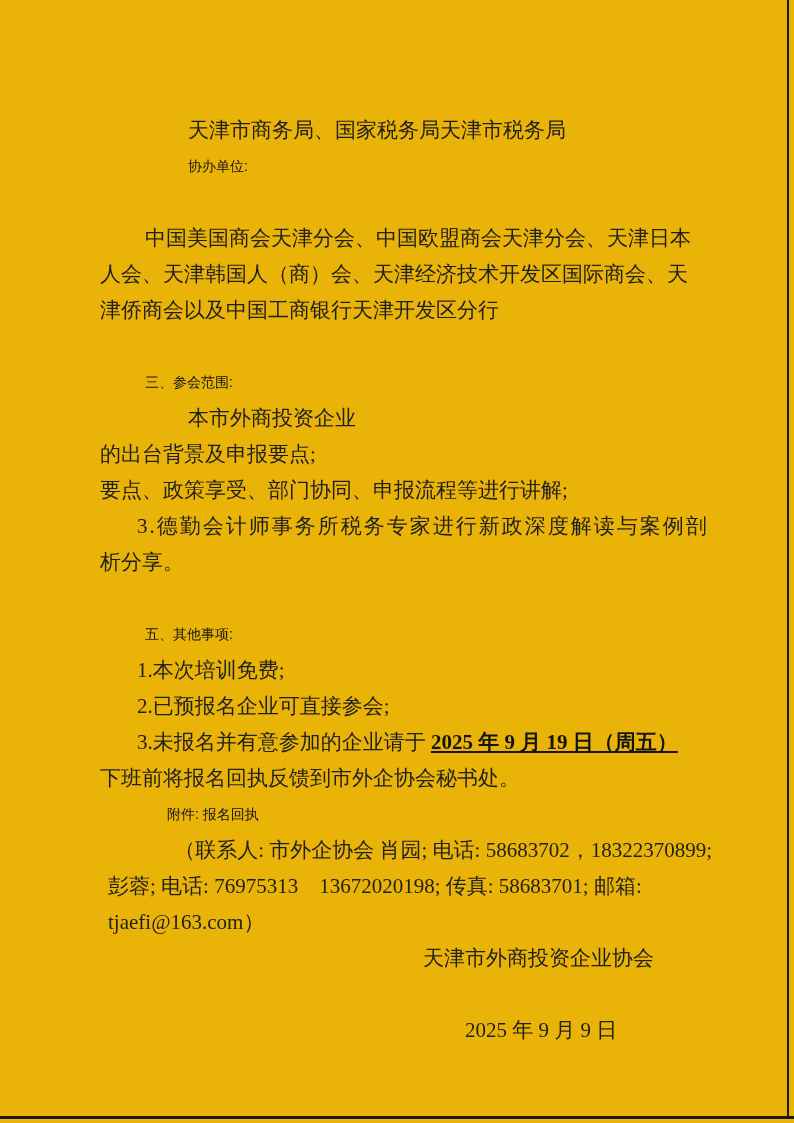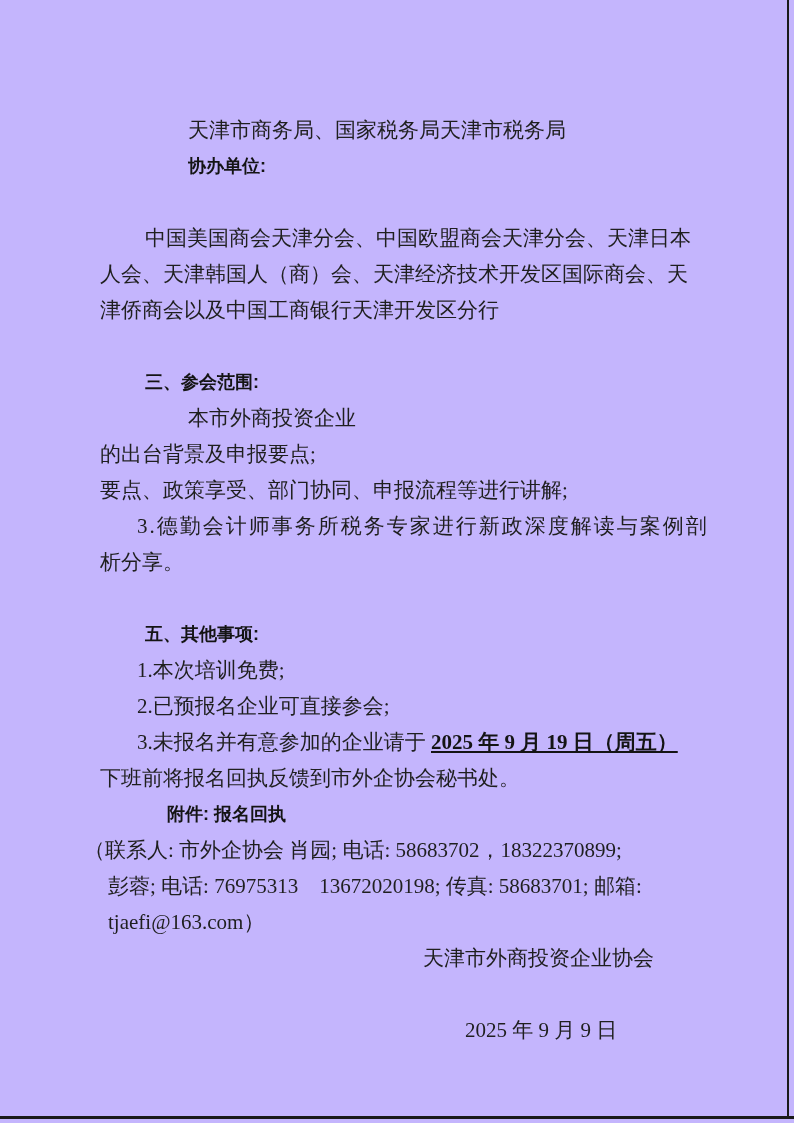--- a/index.html
+++ b/index.html
@@ -1,48 +1,48 @@
 <!DOCTYPE html>
 <html><head>
 <meta charset="utf-8">
 <style>
   html,body{margin:0;padding:0;background:#ffffff;}
   .page{
     position:relative;
     width:794px;height:1123px;
-    background:#c4b5fd;
+    background:#eab308;
     overflow:hidden;
     font-family:"Liberation Serif","DejaVu Serif",serif;
     color:#1f1f1f;
   }
   .text-flow{
     position:absolute;
     left:100px;top:112px;
     width:612px;
   }
   .line{
     height:36px;
     line-height:36px;
     font-size:21px;
     white-space:nowrap;
   }
   .line .b{font-weight:700;color:#141414;text-decoration:underline;}
   .hei{
     font-family:"Liberation Sans","DejaVu Sans",sans-serif;
-    font-weight:700;
+    font-weight:400;
     color:#141414;
-    font-size:18px;
+    font-size:14px;
   }
   .wide{letter-spacing:2px;}
   .ind-deep{padding-left:88px;}
   .ind-section{padding-left:45px;margin-top:36px;}
   .ind-list{padding-left:37px;}
   .ind-none{padding-left:0;}
   .ind-attach{padding-left:67px;}
-  .ind-hang{margin-left:-16px;}
+  .ind-hang{margin-left:-16px;text-align:right;}
   .ind-small{padding-left:8px;}
   .ind-sig1{padding-left:323px;}
   .ind-sig2{padding-left:365px;margin-top:36px;}
   .edge-v{
     position:absolute;
     left:787px;top:0;
     width:2px;height:1119px;
     background:#1a1a1a;
   }
   .edge-h{

